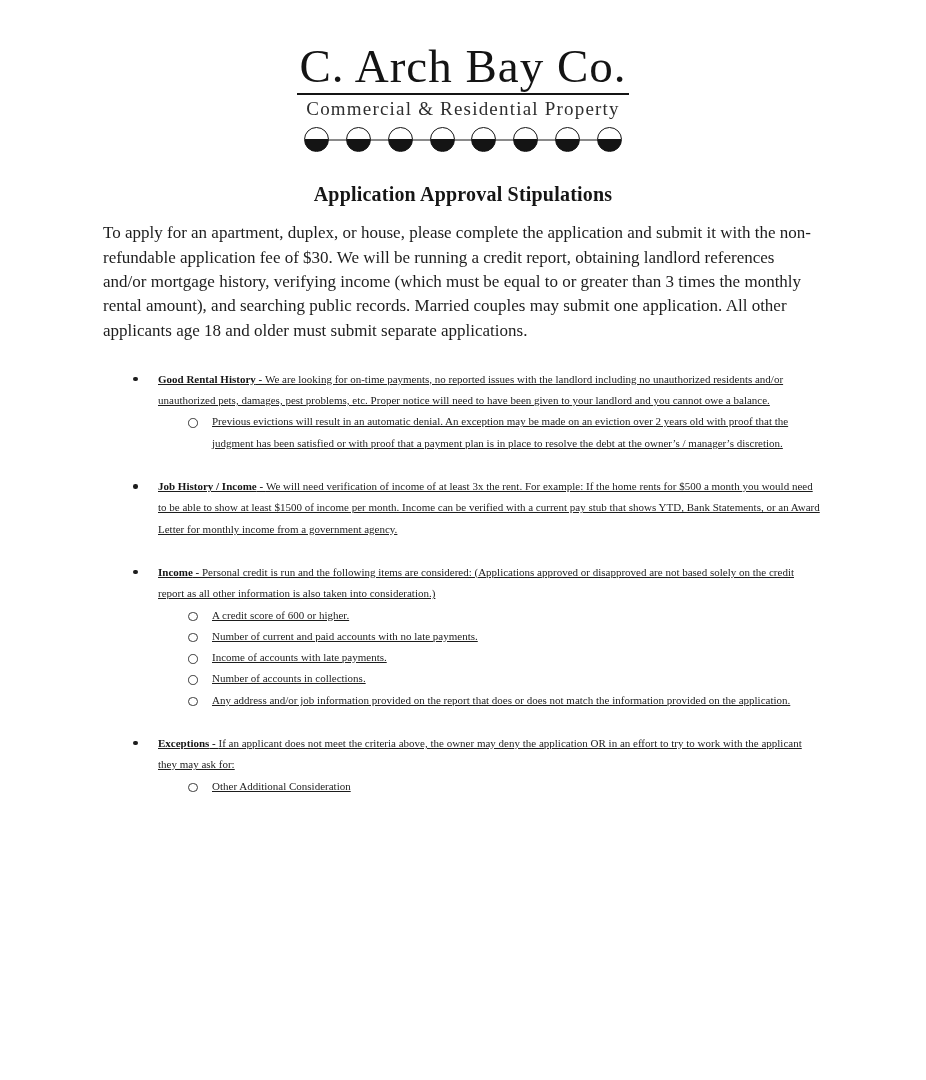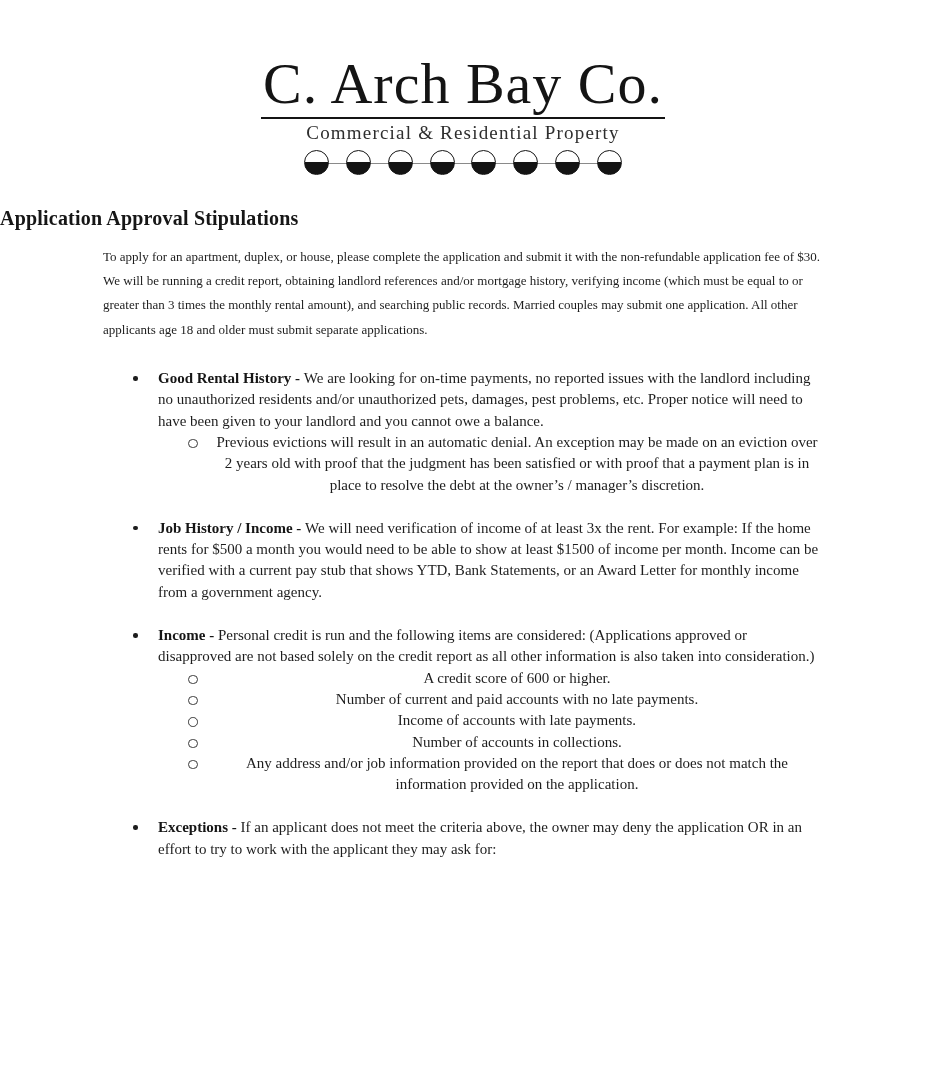--- a/index.html
+++ b/index.html
@@ -15,27 +15,26 @@
     background: #ffffff;
     overflow: hidden;
   }
   
   .header {
     padding-top: 42px;
     text-align: center;
   }
   .logo-name {
     display: inline-block;
-    font-size: 58px;
+    font-size: 47px;
     line-height: 1.05;
     letter-spacing: 1px;
     color: #141414;
     border-bottom: 2.5px solid #141414;
     padding: 0 2px 2px 2px;
-    margin-top: 12px;
   }
   .logo-tagline {
     margin-top: 3px;
     font-size: 19px;
     letter-spacing: 1.2px;
     color: #2e2e2e;
   }
   .logo-circles {
     position: relative;
     width: 318px;
@@ -60,39 +59,40 @@
     z-index: 1;
     width: 25px;
     height: 25px;
     border-radius: 50%;
     border: 1.5px solid #141414;
     background: linear-gradient(to bottom, #ffffff 0%, #ffffff 50%, #141414 50%, #141414 100%);
   }
   
   .doc-title {
     margin-top: 31px;
-    text-align: left;
+    text-align: center;
     font-size: 20px;
     font-weight: bold;
     letter-spacing: 0.2px;
     color: #161616;
   }
   .content {
     padding: 0 104px 0 103px;
   }
   .intro {
     margin-top: 15px;
-    font-size: 13px;
+    font-size: 17px;
     line-height: 24.3px;
   }
   ul.stipulations {
     list-style: none;
     margin-top: 26px;
-    font-size: 15px;
+    font-size: 11px;
     line-height: 21.3px;
+    text-decoration: underline;
   }
   li.item {
     display: flex;
     margin-bottom: 22px;
   }
   li.item:last-child { margin-bottom: 16px; }
   .bullet {
     flex: none;
     width: 25px;
     margin-left: 30px;
@@ -122,21 +122,21 @@
   }
   .o-marker::before {
     content: "";
     display: block;
     width: 7.5px;
     height: 7.5px;
     border-radius: 50%;
     border: 1.4px solid #3a3a3a;
     background: transparent;
   }
-  .sub-text { flex: 1; text-align: center; }
+  .sub-text { flex: 1; }
 </style>
 </head>
 <body>
 
 <div class="page">
 
   <div class="header">
     <div class="logo-name">C. Arch Bay Co.</div>
     <div class="logo-tagline">Commercial &amp; Residential Property</div>
     <div class="logo-circles">
@@ -207,19 +207,23 @@
             </li>
           </ul>
         </div>
       </li>
 
       <li class="item">
         <span class="bullet"></span>
         <div class="item-text">
           <p><span class="item-head">Exceptions</span><span class="item-head"> - </span><span>If an applicant does not meet the criteria above, the owner may deny the application OR in an effort to try to work with the applicant they may ask for:</span></p>
           <ul class="sub">
+            <li>
+              <span class="o-marker"></span>
+              <span class="sub-text">Other Additional Consideration</span>
+            </li>
           </ul>
         </div>
       </li>
 
     </ul>
   </div>
 </div>
 
 </body></html>

